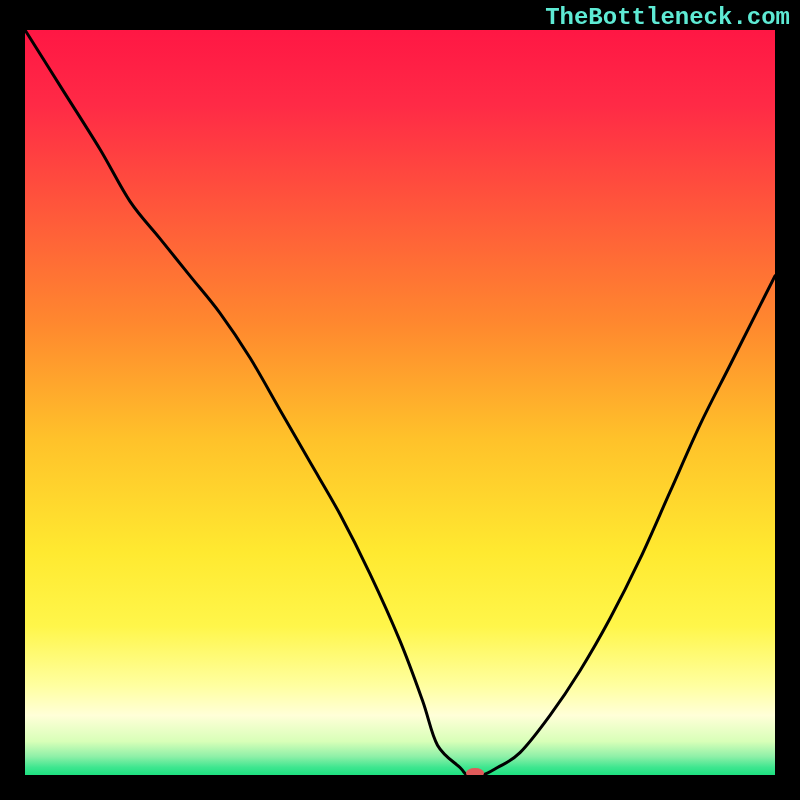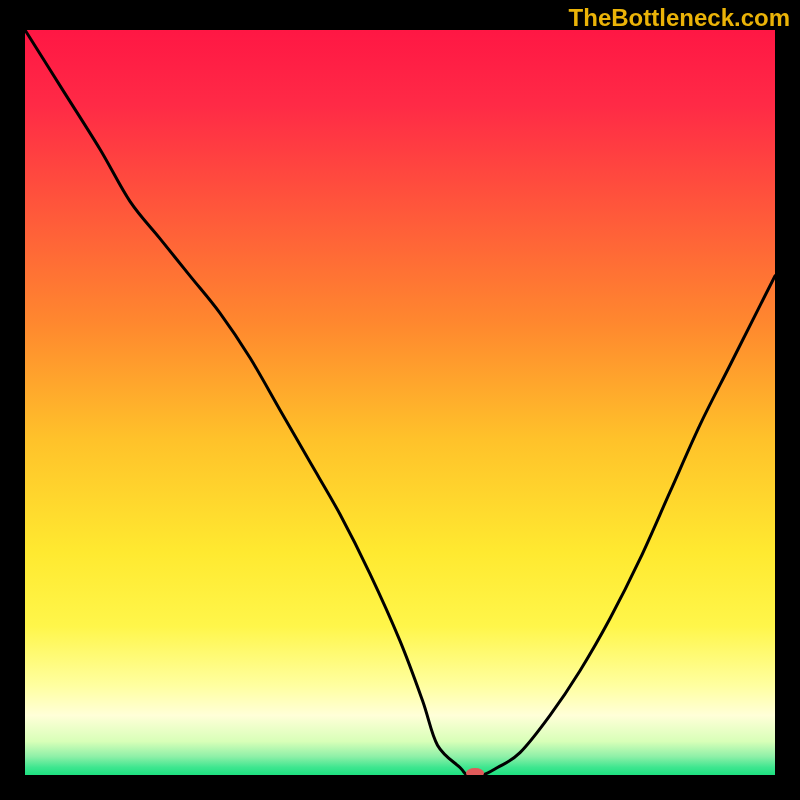--- a/index.html
+++ b/index.html
@@ -12,24 +12,24 @@
   }
   .container {
     position: relative;
     width: 800px;
     height: 800px;
   }
   .watermark {
     position: absolute;
     top: 4px;
     right: 10px;
-    font-family: Liberation Sans, sans-serif;
+    font-family: Liberation Mono, monospace;
     font-size: 24px;
     font-weight: bold;
-    color: #eab308;
+    color: #5eead4;
     z-index: 10;
   }
   .plot-frame {
     position: absolute;
     left: 25px;
     top: 30px;
     width: 750px;
     height: 745px;
     background: #000;
   }

